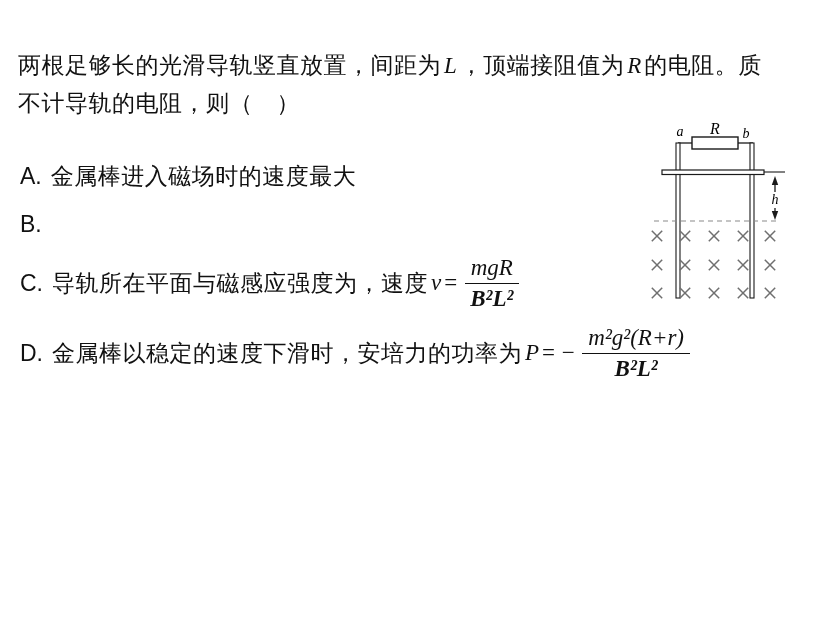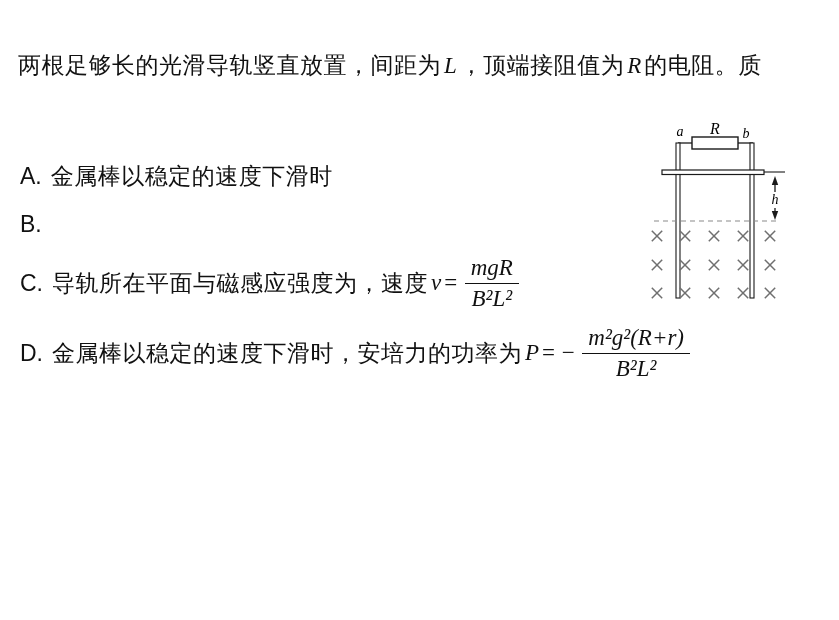--- a/index.html
+++ b/index.html
@@ -34,40 +34,41 @@
     font-size: 23px; margin-right: 9px; letter-spacing: 0;
   }
 
   
   .frac {
     display: inline-flex; flex-direction: column; align-items: center;
     font-style: italic; font-size: 23px; line-height: 1.2;
     margin-left: 7px; letter-spacing: 0;
   }
   .frac .num { border-bottom: 1.6px solid #111; padding: 0 6px 1px 6px; }
-  .frac .den { padding-top: 1px; }
+  .frac .den { padding-top: 1px; font-weight: bold; }
 
   
   .diagram { position: absolute; left: 645px; top: 112px; width: 150px; height: 195px; }
   .diagram svg { display: block; }
   .dlabel { font-family: "Liberation Serif", "DejaVu Serif", serif; font-style: italic; }
 </style>
 </head>
 <body>
 
 <div class="page">
 
   <div class="problem" id="problem">
       <div class="pline"><span class="cn">两根足够长的光滑导轨竖直放置，间距为</span><span class="math">L</span><span class="cn">，顶端接阻值为</span><span class="math">R</span><span class="cn">的电阻。质</span></div>
+      <div class="pline"><span class="cn">不计导轨的电阻，则（　）</span></div>
     </div>
 
   <div id="options">
       <div class="option opt0">
         <span class="opt-label">A.</span>
-        <span class="cn">金属棒以稳定的速度下滑时</span>
+        <span class="cn">金属棒进入磁场时的速度最大</span>
       </div>
       <div class="option opt1">
         <span class="opt-label">B.</span>
       </div>
       <div class="option opt2">
         <span class="opt-label">C.</span>
         <span class="cn">导轨所在平面与磁感应强度为，速度</span>
         <span class="math">v</span>
         <span class="cn">=</span>
         <span class="frac">

